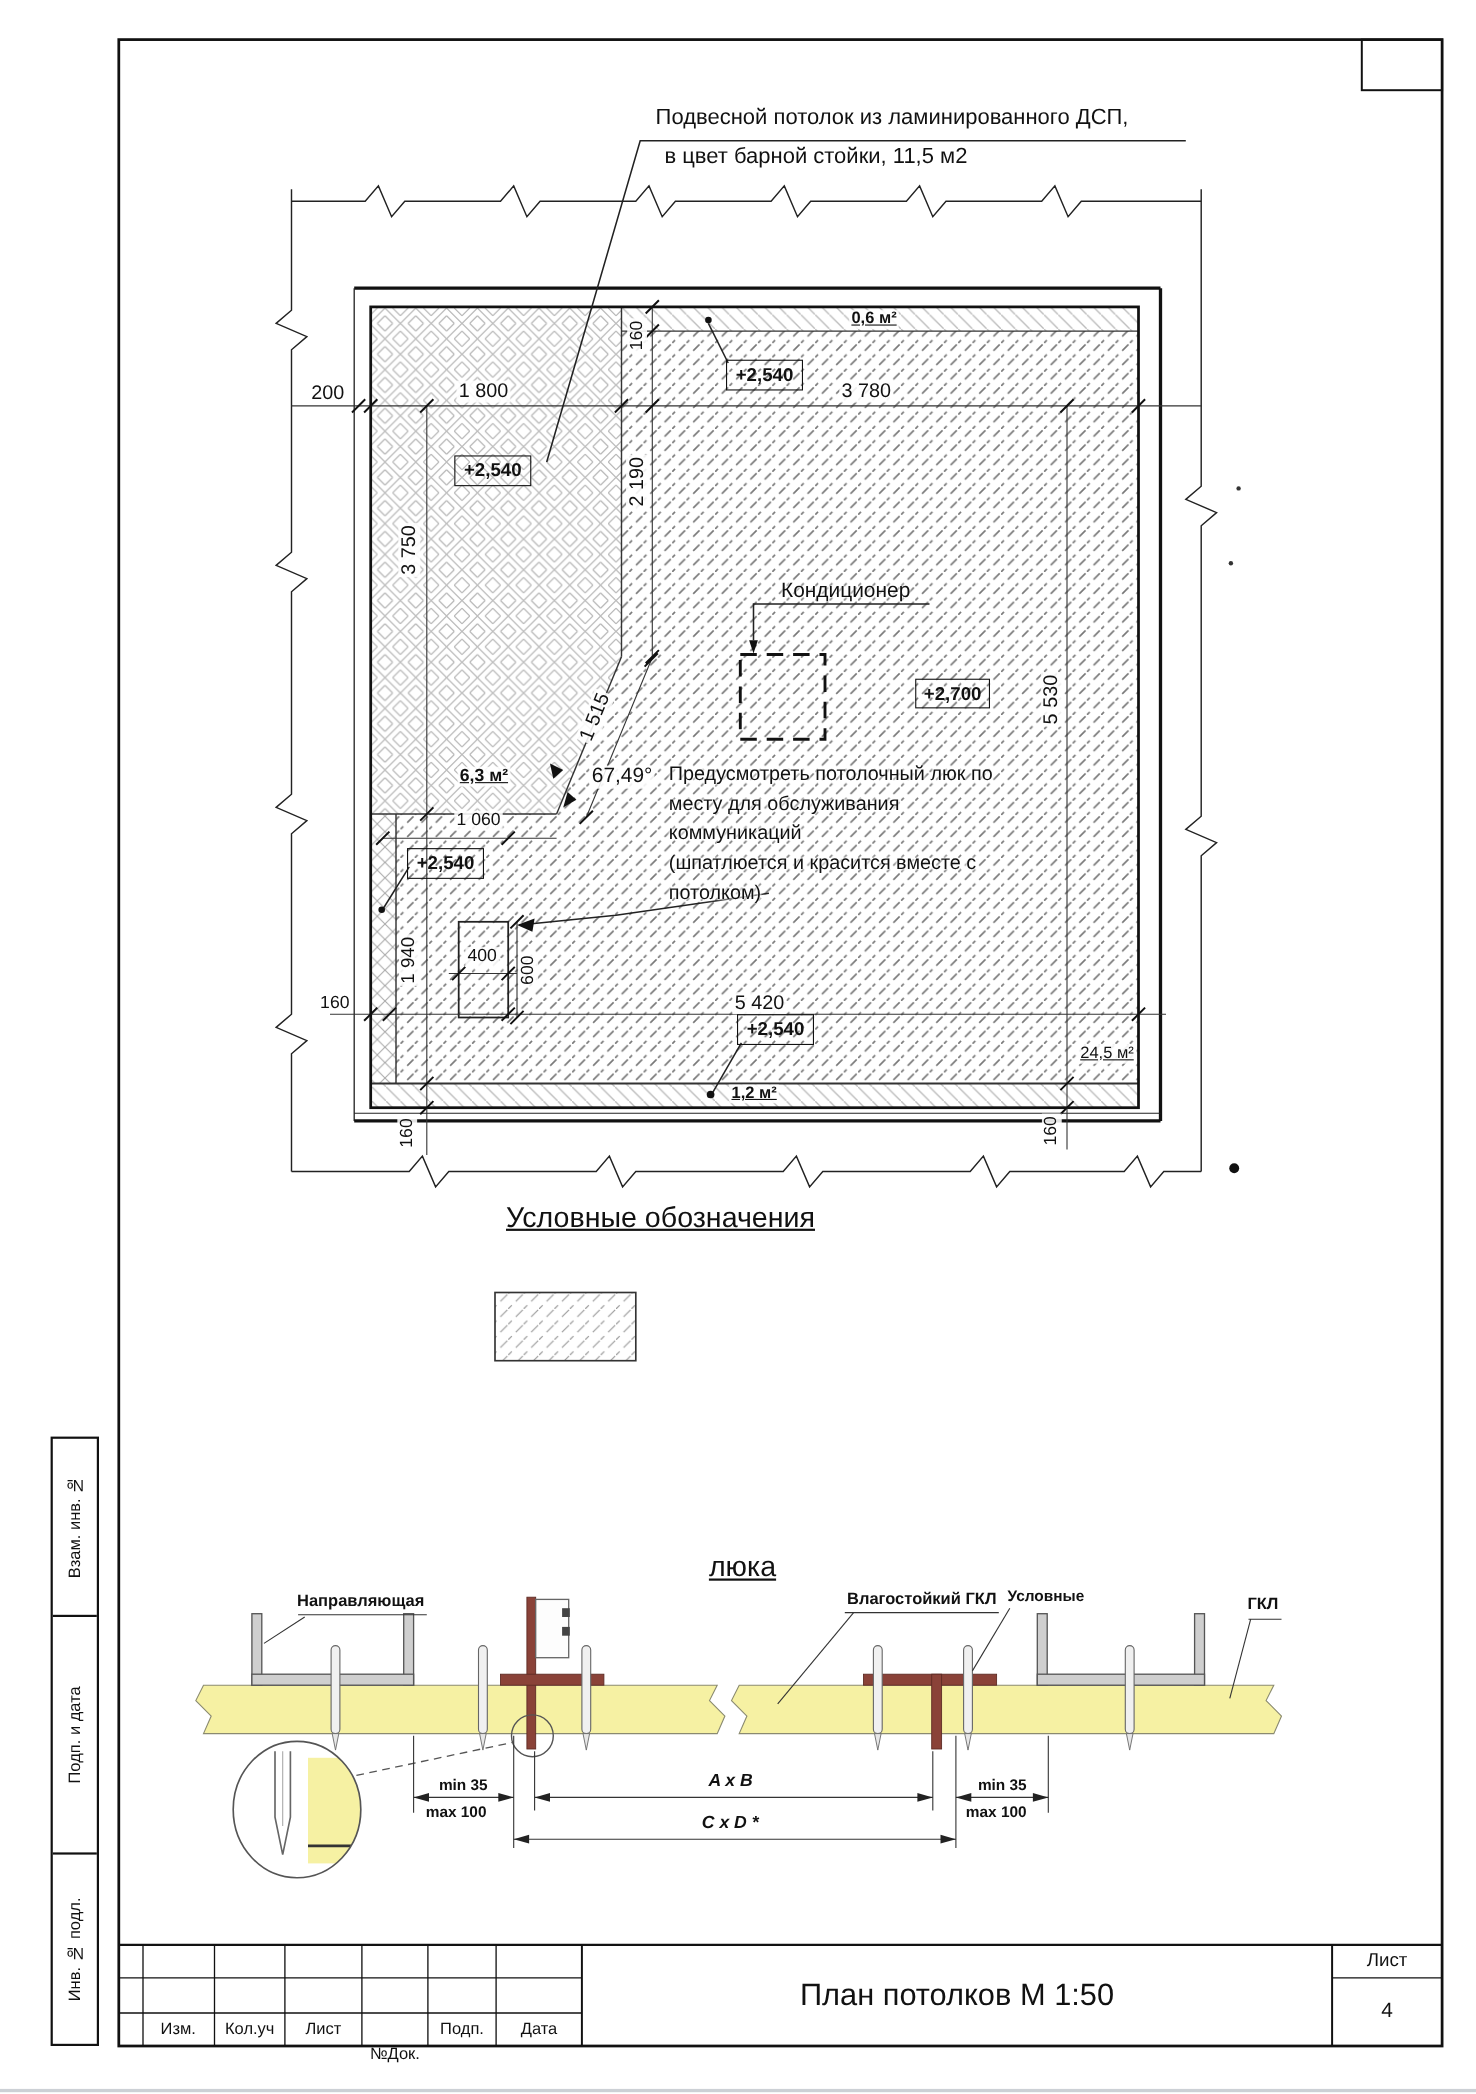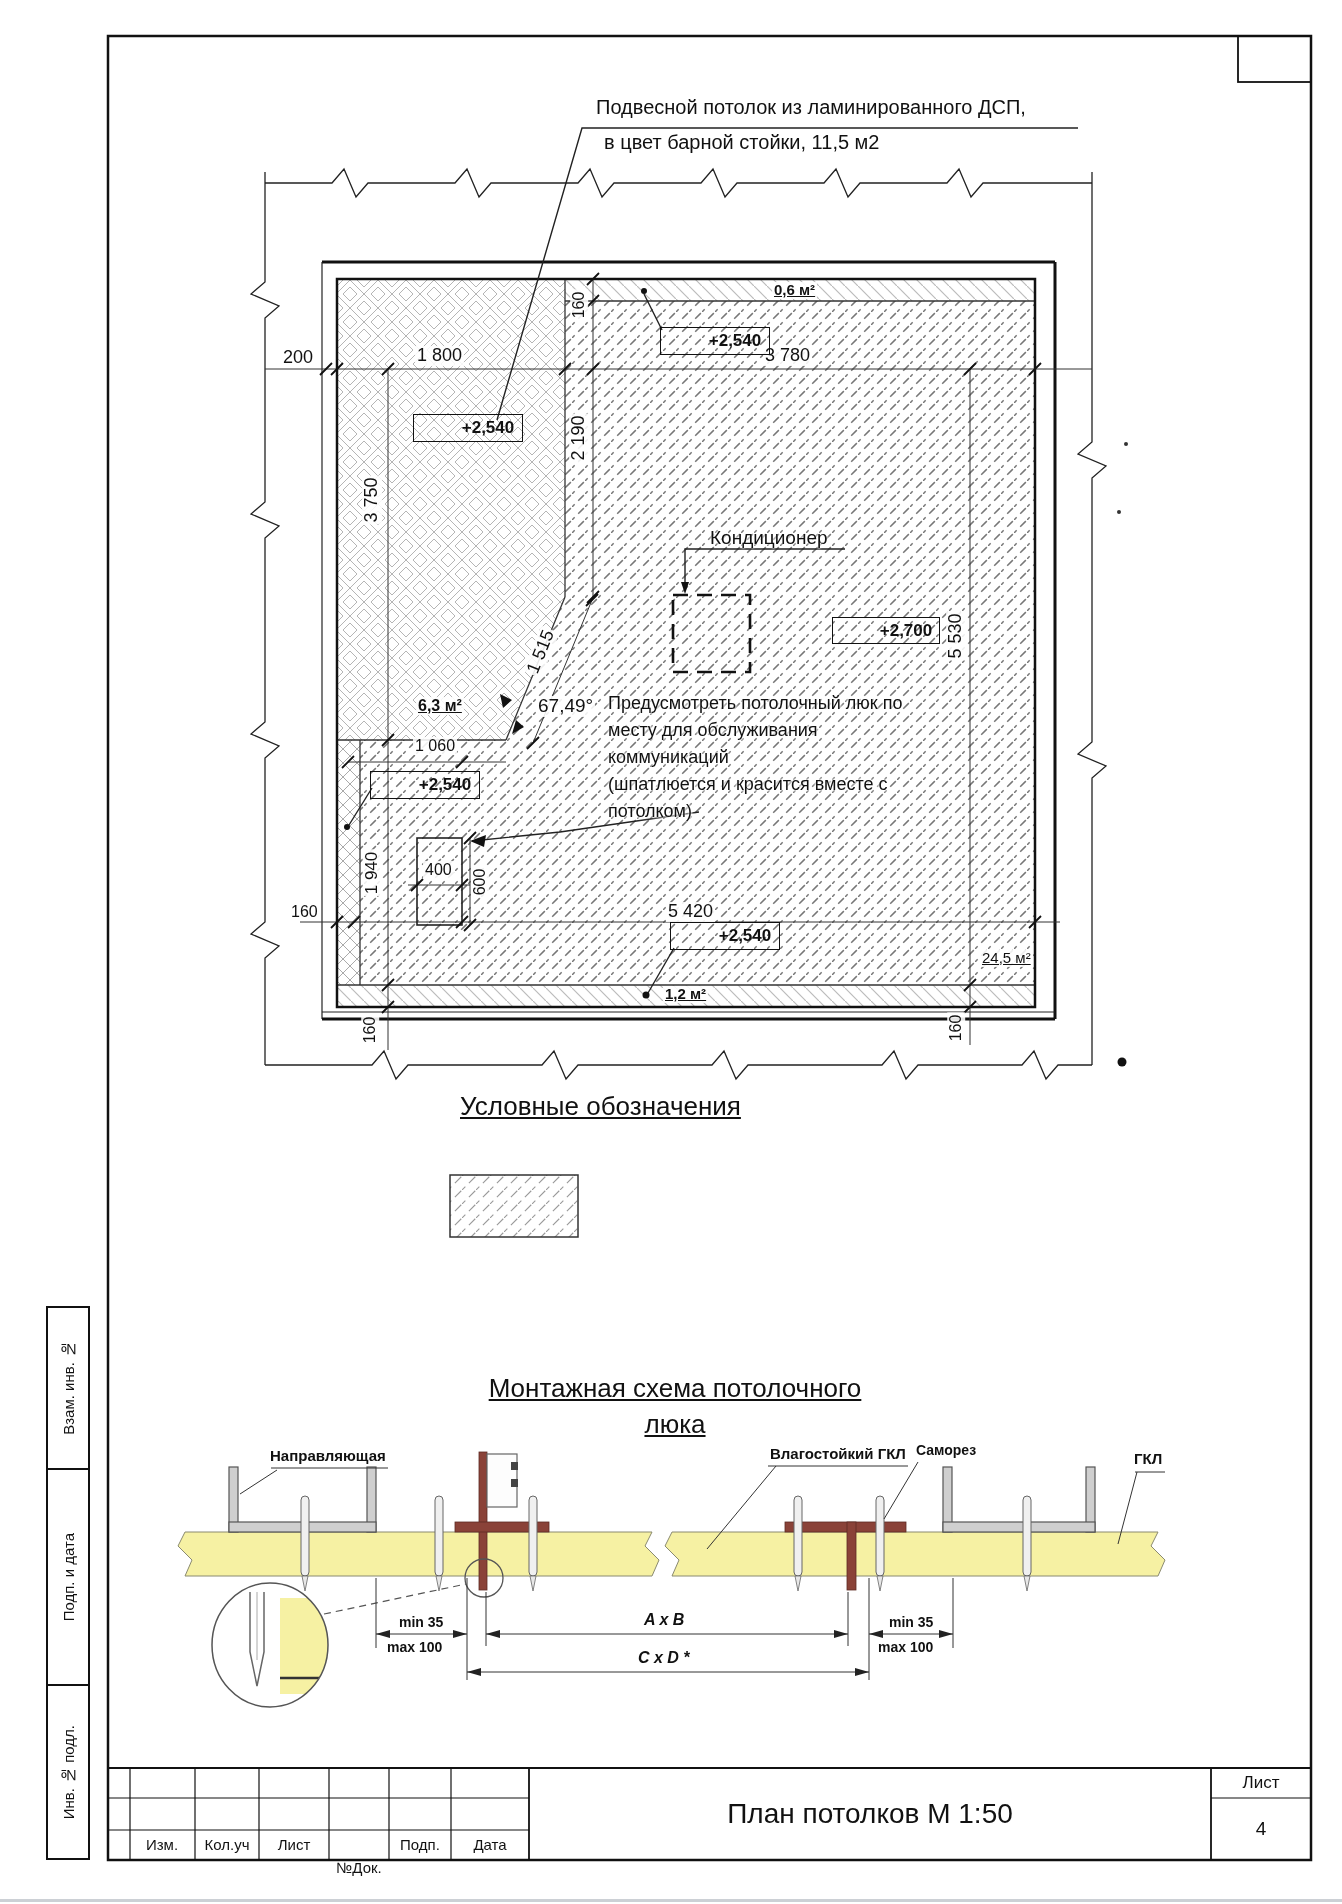--- a/index.html
+++ b/index.html
@@ -7,21 +7,21 @@
         font-family:"Liberation Sans",sans-serif;}
   .t{position:absolute;font-family:"Liberation Sans",sans-serif;color:#111;white-space:nowrap;line-height:1.1;}
   .knock{background:rgba(255,255,255,0.88);padding:0 2px;}
   .rl{transform:translate(-50%,-50%) rotate(-90deg);}
   .cc{transform:translate(-50%,-50%);}
   .b{font-weight:bold;}
   .u{text-decoration:underline;}
   .i{font-style:italic;}
   .pre{white-space:pre-line;}
   .lvl{position:absolute;border:1.5px solid #111;display:flex;align-items:center;justify-content:center;
-       font-weight:bold;font-size:17px;color:#111;font-family:"Liberation Sans",sans-serif;padding-left:40px;}
+       font-weight:bold;font-size:17px;color:#111;font-family:"Liberation Sans",sans-serif;}
   .sidebar{position:absolute;left:46px;top:1306px;width:44px;height:554px;border:2px solid #111;box-sizing:border-box;}
   .sidebar .cell{display:flex;align-items:center;justify-content:center;box-sizing:border-box;border-bottom:2px solid #111;}
   .sidebar .cell:last-child{border-bottom:none;}
   .vtext{writing-mode:vertical-rl;transform:rotate(180deg);font-size:15px;color:#111;white-space:nowrap;}
   svg{position:absolute;left:0;top:0;}
 </style>
 </head>
 <body>
 
 <div id="page">
@@ -266,25 +266,24 @@
 
 <div class="t" style="left:710px;top:528px;font-size:19px;text-shadow:0 0 3px #fff,0 0 3px #fff;">Кондиционер</div>
 <div class="t pre" style="left:608px;top:690px;font-size:18px;line-height:27px;width:345px;text-shadow:0 0 3px #fff,0 0 3px #fff,0 0 4px #fff;">Предусмотреть потолочный люк по
 месту для обслуживания
 коммуникаций
 (шпатлюется и красится вместе с
 потолком)</div>
 
 <div class="t u" style="left:460px;top:1092px;font-size:26px;">Условные обозначения</div>
 
-<div class="t u" style="left:675px;top:1374px;font-size:26px;transform:translate(-50%,0);">Монтажная схема потолочного</div>
 <div class="t u" style="left:675px;top:1410px;font-size:26px;transform:translate(-50%,0);">люка</div>
 <div class="t b" style="left:270px;top:1448px;font-size:15px;">Направляющая</div>
 <div class="t b" style="left:770px;top:1446px;font-size:15px;">Влагостойкий ГКЛ</div>
-<div class="t b" style="left:916px;top:1443px;font-size:14px;">Саморез</div>
+<div class="t b" style="left:916px;top:1443px;font-size:14px;">Условные</div>
 <div class="t b" style="left:1134px;top:1451px;font-size:15px;">ГКЛ</div>
 <div class="t b" style="left:399px;top:1615px;font-size:14px;">min 35</div>
 <div class="t b" style="left:387px;top:1640px;font-size:14px;">max 100</div>
 <div class="t b" style="left:889px;top:1615px;font-size:14px;">min 35</div>
 <div class="t b" style="left:878px;top:1640px;font-size:14px;">max 100</div>
 <div class="t b i" style="left:644px;top:1611px;font-size:16px;">A x B</div>
 <div class="t b i" style="left:638px;top:1649px;font-size:16px;">C x D *</div>
 
 <div class="sidebar">
   <div class="cell" style="height:162px;">

